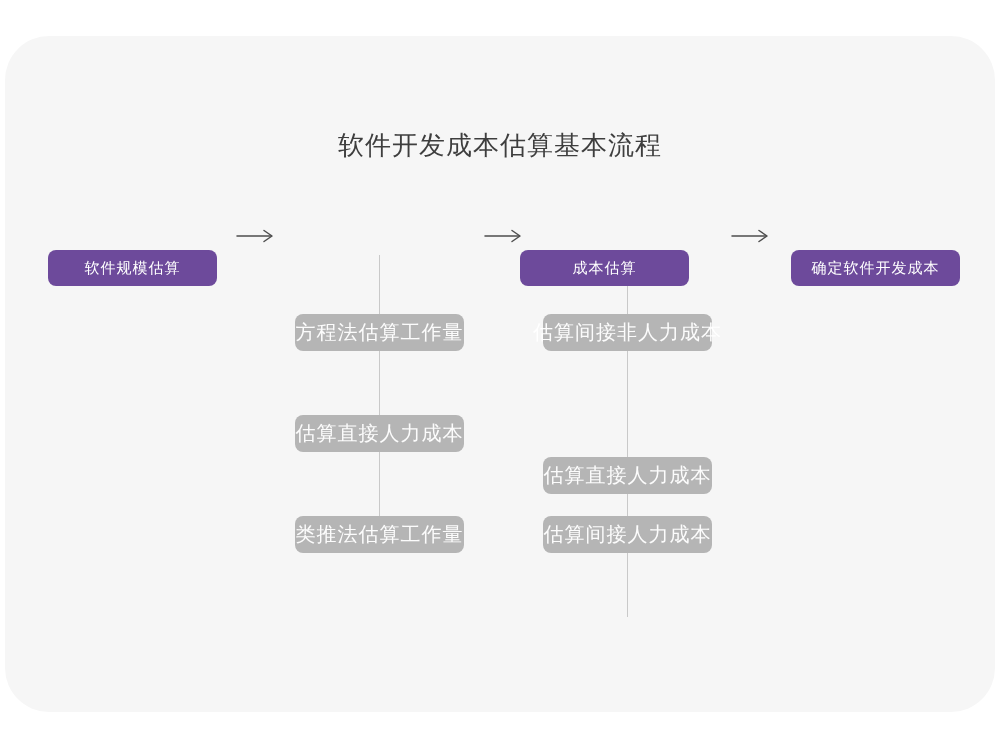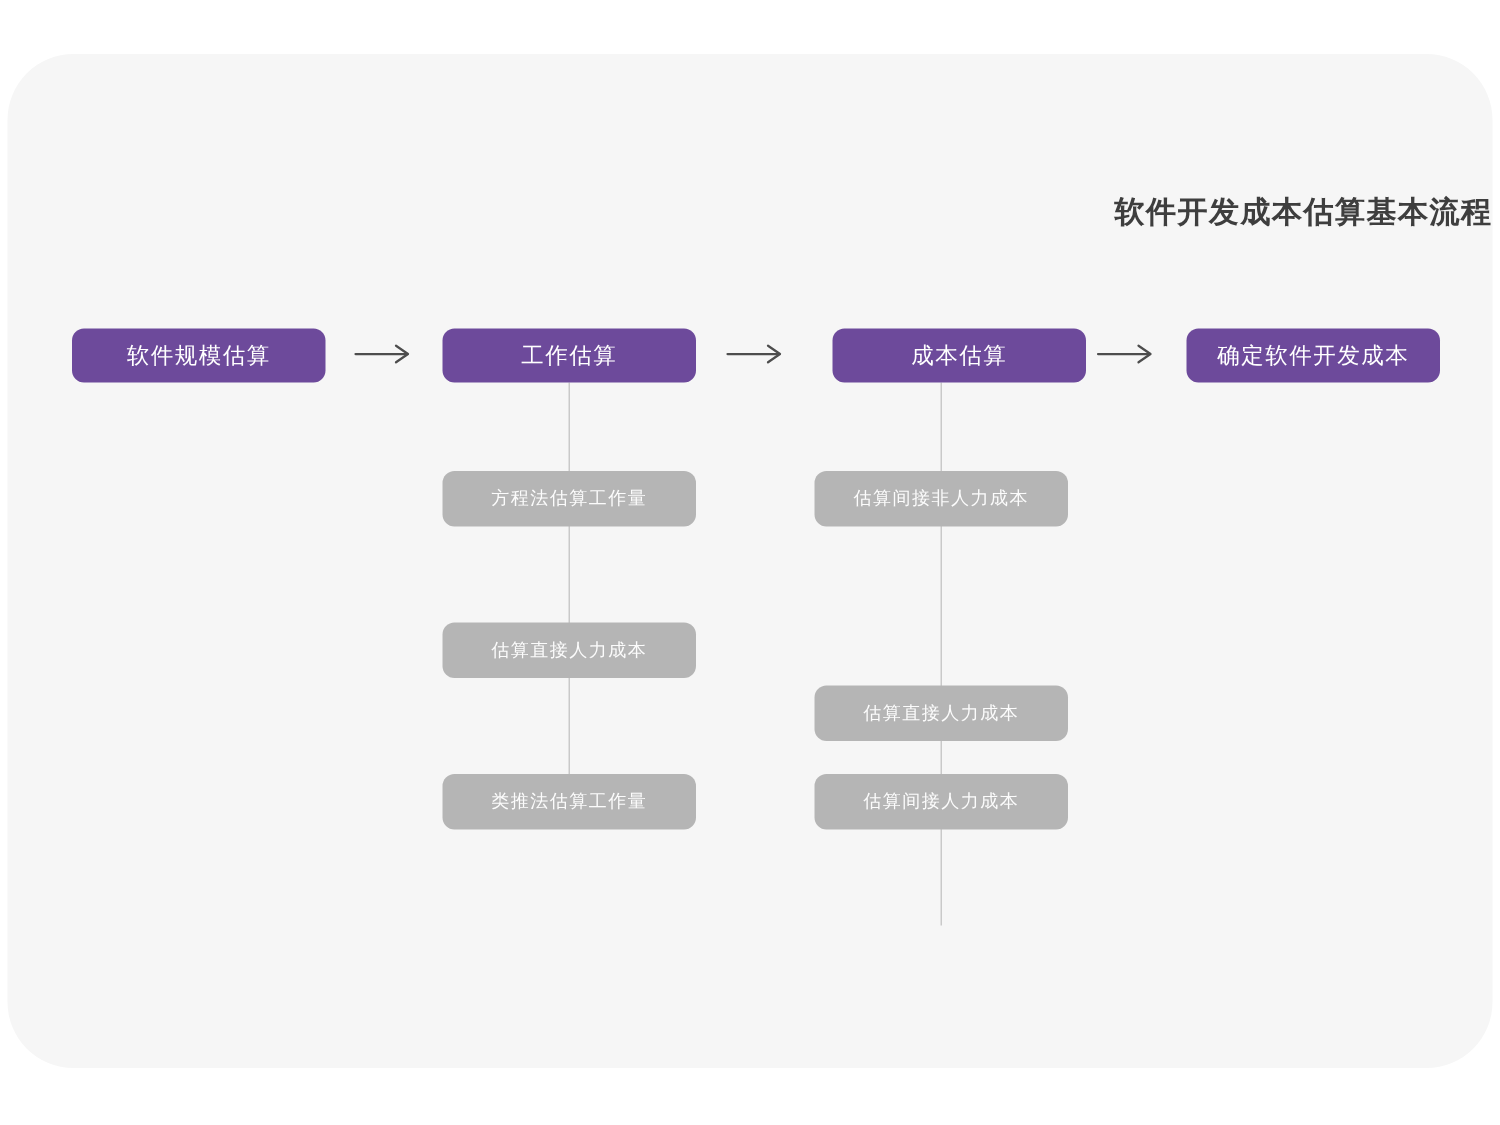--- a/index.html
+++ b/index.html
@@ -19,30 +19,30 @@
   }
   .stage{
     position:relative;width:1000px;height:750px;background:var(--page);
   }
   .card{
     position:absolute;left:5px;top:36px;width:990px;height:676px;
     background:var(--canvas);border-radius:44px;
   }
   .title{
     position:absolute;left:0;top:92px;width:100%;
-    text-align:right;font-size:20px;font-weight:700;
+    text-align:center;font-size:26px;font-weight:400;
     color:var(--titlecolor);letter-spacing:1px;
   }
   .node{
     position:absolute;width:169px;height:36px;border-radius:8px;
     display:flex;align-items:center;justify-content:center;
-    font-size:12px;letter-spacing:1px;white-space:nowrap;
+    font-size:20px;letter-spacing:1px;white-space:nowrap;
   }
   .step{
-    background:var(--primary);color:#ffffff;font-size:15px;
+    background:var(--primary);color:#ffffff;font-size:15px;margin-top:31px;
   }
   .subnode{
     background:var(--nodegray);color:rgba(255,255,255,0.96);height:37px;
   }
   .vline{
     position:absolute;width:1px;background:var(--connector);
   }
   .arrow{
     position:absolute;width:42px;height:16px;
   }
@@ -69,22 +69,21 @@
     <svg class="arrow" style="left:478px;top:192px;" viewBox="0 0 42 16">
       <line x1="2" y1="8" x2="36" y2="8"></line>
         <path d="M29 2.5 L37 8 L29 13.5"></path>
     </svg>
     <svg class="arrow" style="left:725px;top:192px;" viewBox="0 0 42 16">
       <line x1="2" y1="8" x2="36" y2="8"></line>
         <path d="M29 2.5 L37 8 L29 13.5"></path>
     </svg>
 
     <div class="node step" style="left:43px;top:183px;">软件规模估算</div>
-    <div class="node step" style="left:290px;top:183px;">工作估算</div>
-    <div class="node step" style="left:550px;top:183px;">成本估算</div>
+    <div class="node step" style="left:515px;top:183px;">成本估算</div>
     <div class="node step" style="left:786px;top:183px;">确定软件开发成本</div>
 
     <div class="node subnode" style="left:290px;top:278px;">方程法估算工作量</div>
     <div class="node subnode" style="left:290px;top:379px;">估算直接人力成本</div>
     <div class="node subnode" style="left:290px;top:480px;">类推法估算工作量</div>
 
     <div class="node subnode" style="left:538px;top:278px;text-align:right;">估算间接非人力成本</div>
     <div class="node subnode" style="left:538px;top:379px;margin-top:42px;">估算直接人力成本</div>
     <div class="node subnode" style="left:538px;top:480px;">估算间接人力成本</div>
 

